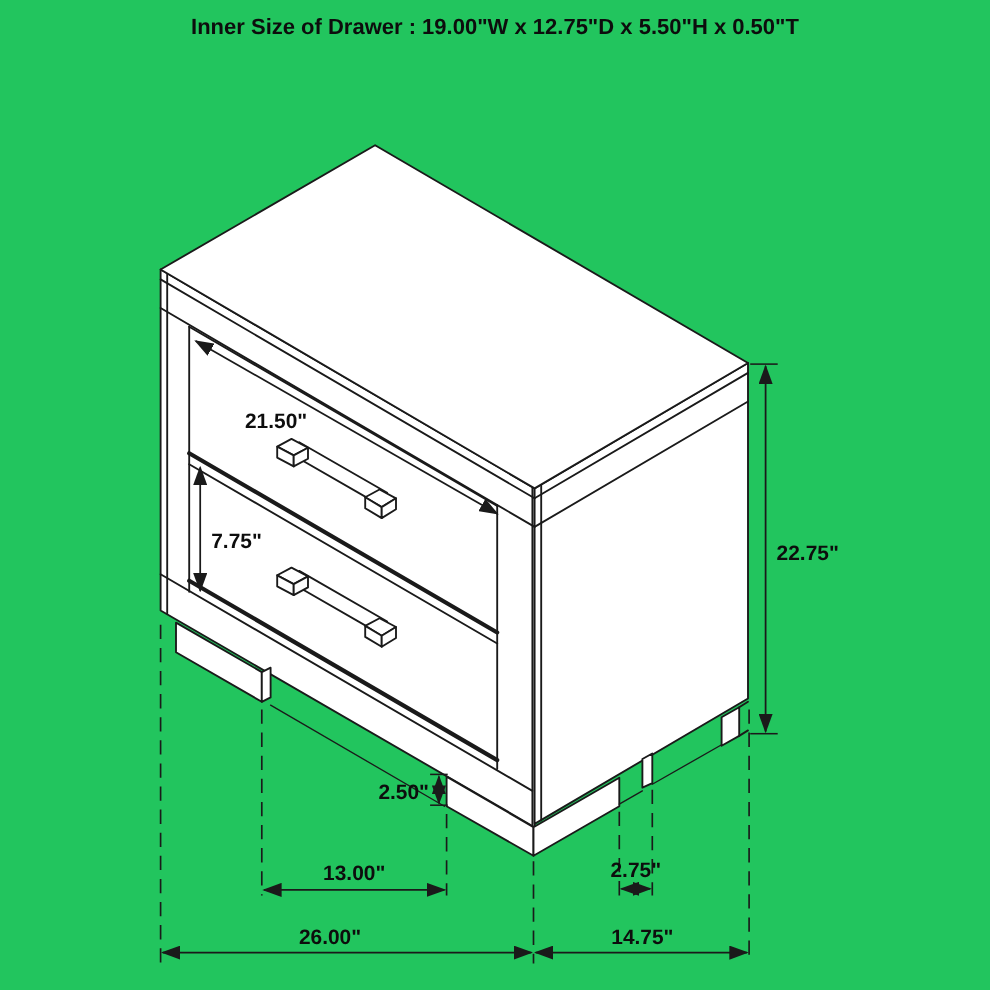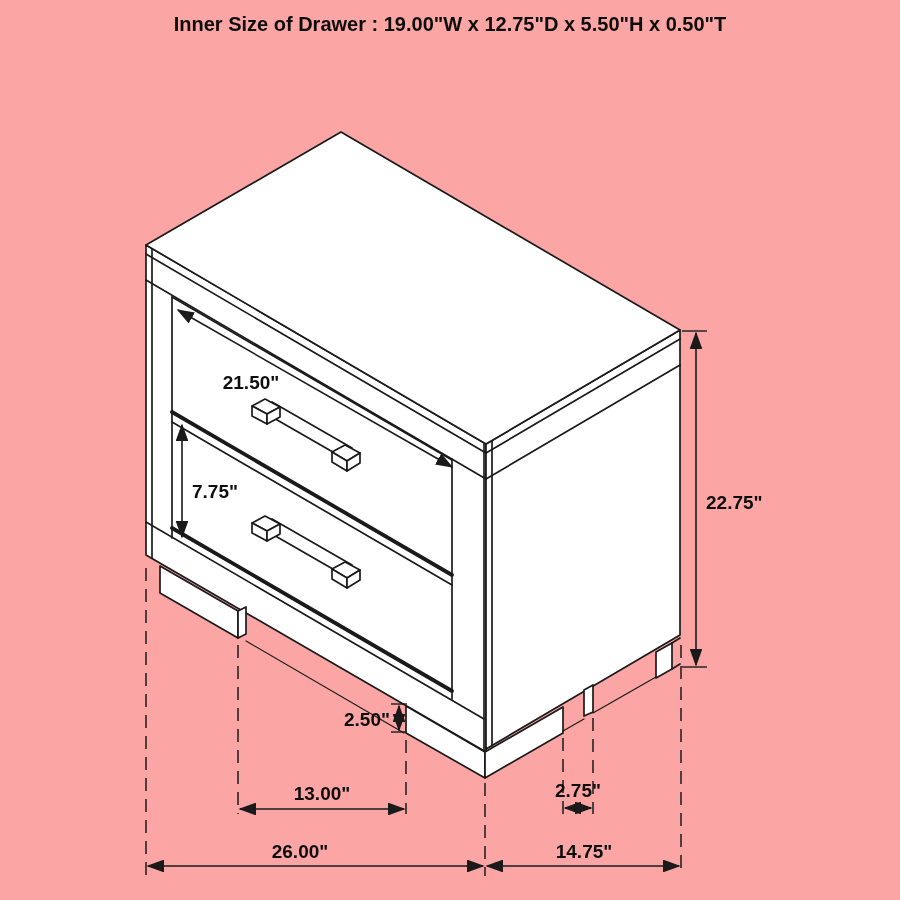--- a/index.html
+++ b/index.html
@@ -1,16 +1,16 @@
 <!DOCTYPE html>
 <html><head>
 <meta charset="utf-8">
 <style>
   html,body{margin:0;padding:0;background:#ffffff;}
-  .canvas{position:relative;width:900px;height:900px;background:#fca5a5;overflow:hidden;
+  .canvas{position:relative;width:900px;height:900px;background:#22c55e;overflow:hidden;
           font-family:"Liberation Sans",sans-serif;}
   svg{display:block;}
   .ln{fill:none;stroke:#1a1a1a;stroke-width:1.7;stroke-linejoin:round;stroke-linecap:round;}
   .thick{stroke-width:3.8;}
   .thin{stroke-width:1.2;}
   .face{fill:#ffffff;stroke:#1a1a1a;stroke-width:1.7;stroke-linejoin:round;}
   .dash{fill:none;stroke:#1a1a1a;stroke-width:1.5;stroke-dasharray:13 8;}
   .dim{fill:none;stroke:#1a1a1a;stroke-width:1.6;}
   .tick{fill:none;stroke:#1a1a1a;stroke-width:1.4;}
   text.dimlabel{font-weight:bold;font-size:19px;fill:#0d0d0d;}

